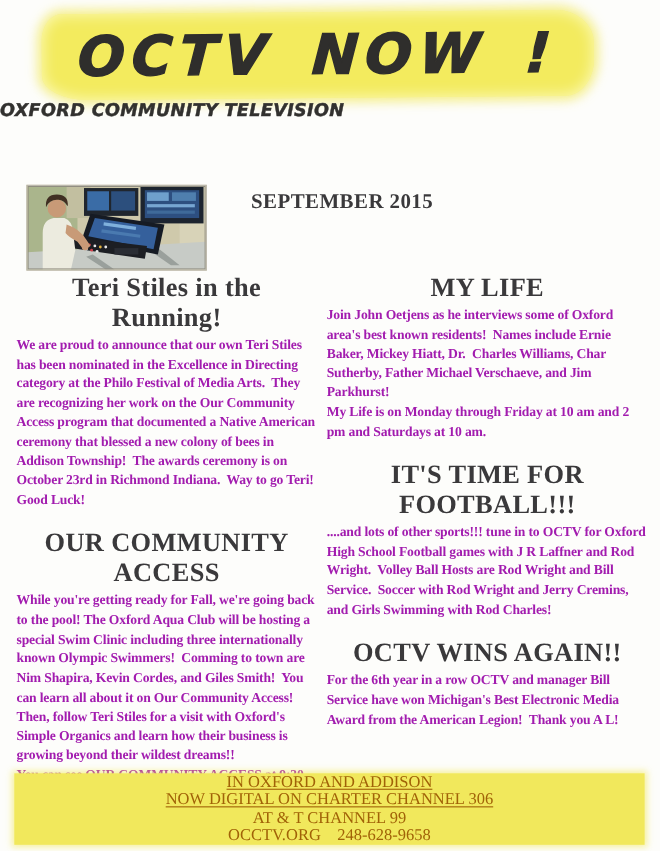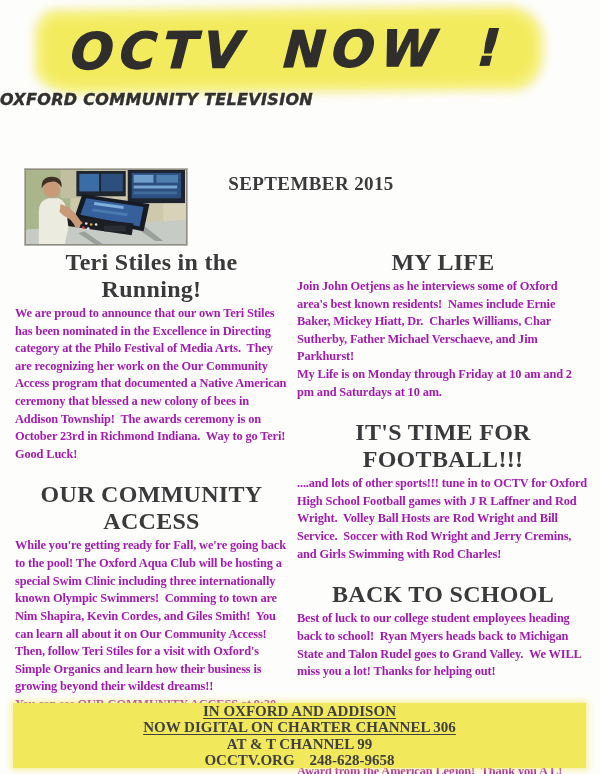--- a/index.html
+++ b/index.html
@@ -83,22 +83,22 @@
   }
   
   .footer-box{
     position:absolute;left:13px;top:703px;width:573px;height:65px;
     background:#f1e85c;
     box-shadow:0 0 6px 2px rgba(241,232,92,.6);
     display:flex;flex-direction:column;justify-content:center;
     text-align:center;
   }
   .footer-line{
-    font-weight:bold;font-size:15px;line-height:16.5px;
-    color:#404040;white-space:pre-wrap;
+    font-weight:normal;font-size:15px;line-height:16.5px;
+    color:#a16207;white-space:pre-wrap;
   }
   .footer-line.underlined{text-decoration:underline;text-underline-offset:2px;}
 </style>
 </head>
 <body>
 
 <div class="page">
 
   <div class="masthead-band">
     <div class="masthead-title">OCTV NOW !</div>
@@ -172,24 +172,20 @@
     <div class="article">
       <h2 class="article-title">MY LIFE</h2>
       <p class="article-body">Join John Oetjens as he interviews some of Oxford area's best known residents!  Names include Ernie Baker, Mickey Hiatt, Dr.  Charles Williams, Char Sutherby, Father Michael Verschaeve, and Jim Parkhurst!
 My Life is on Monday through Friday at 10 am and 2 pm and Saturdays at 10 am.</p>
     </div>
     <div class="article">
       <h2 class="article-title">IT'S TIME FOR FOOTBALL!!!</h2>
       <p class="article-body">....and lots of other sports!!! tune in to OCTV for Oxford High School Football games with J R Laffner and Rod Wright.  Volley Ball Hosts are Rod Wright and Bill Service.  Soccer with Rod Wright and Jerry Cremins, and Girls Swimming with Rod Charles!</p>
     </div>
     <div class="article">
-      <h2 class="article-title">BACK TO SCHOOL</h2>
-      <p class="article-body">Best of luck to our college student employees heading back to school!  Ryan Myers heads back to Michigan State and Talon Rudel goes to Grand Valley.  We WILL miss you a lot! Thanks for helping out!</p>
-    </div>
-    <div class="article">
       <h2 class="article-title">OCTV WINS AGAIN!!</h2>
       <p class="article-body">For the 6th year in a row OCTV and manager Bill Service have won Michigan's Best Electronic Media Award from the American Legion!  Thank you A L!</p>
     </div>
   </div>
 
   <div class="footer-box">
     <div class="footer-line underlined">IN OXFORD AND ADDISON</div>
     <div class="footer-line underlined">NOW DIGITAL ON CHARTER CHANNEL 306</div>
     <div class="footer-line">AT &amp; T CHANNEL 99</div>
     <div class="footer-line">OCCTV.ORG    248-628-9658</div>

